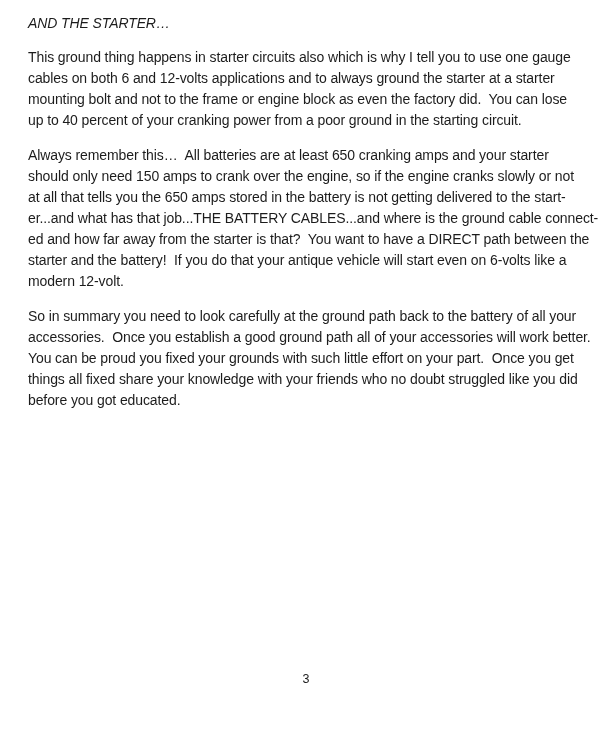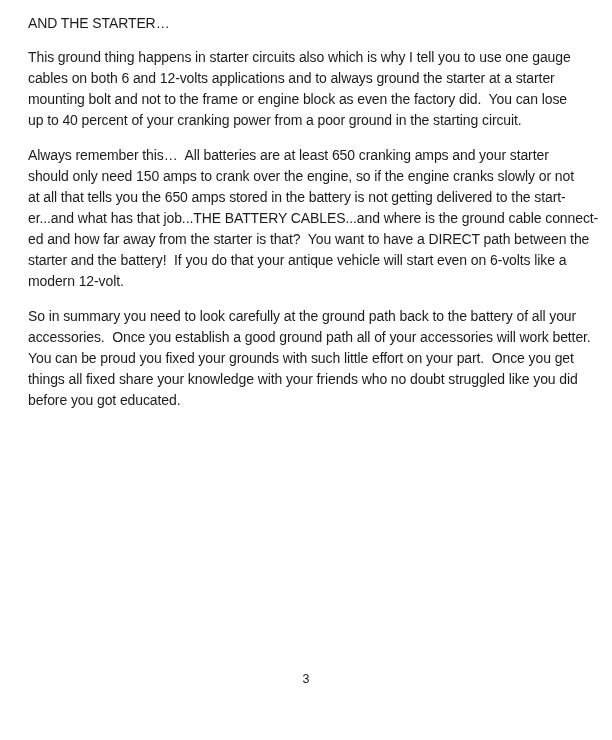--- a/index.html
+++ b/index.html
@@ -18,20 +18,21 @@
     padding: 13px 24px 0 28px;
     overflow: hidden;
   }
   .heading {
     font-size: 14px;
     line-height: 21px;
     font-weight: 400;
     margin: 0 0 13px 0;
     white-space: pre;
     letter-spacing: -0.1px;
+    font-style: italic;
   }
   .para {
     font-size: 14px;
     line-height: 21px;
     margin: 0 0 14px 0;
     white-space: pre;
     letter-spacing: -0.1px;
   }
   .footer {
     position: absolute;

